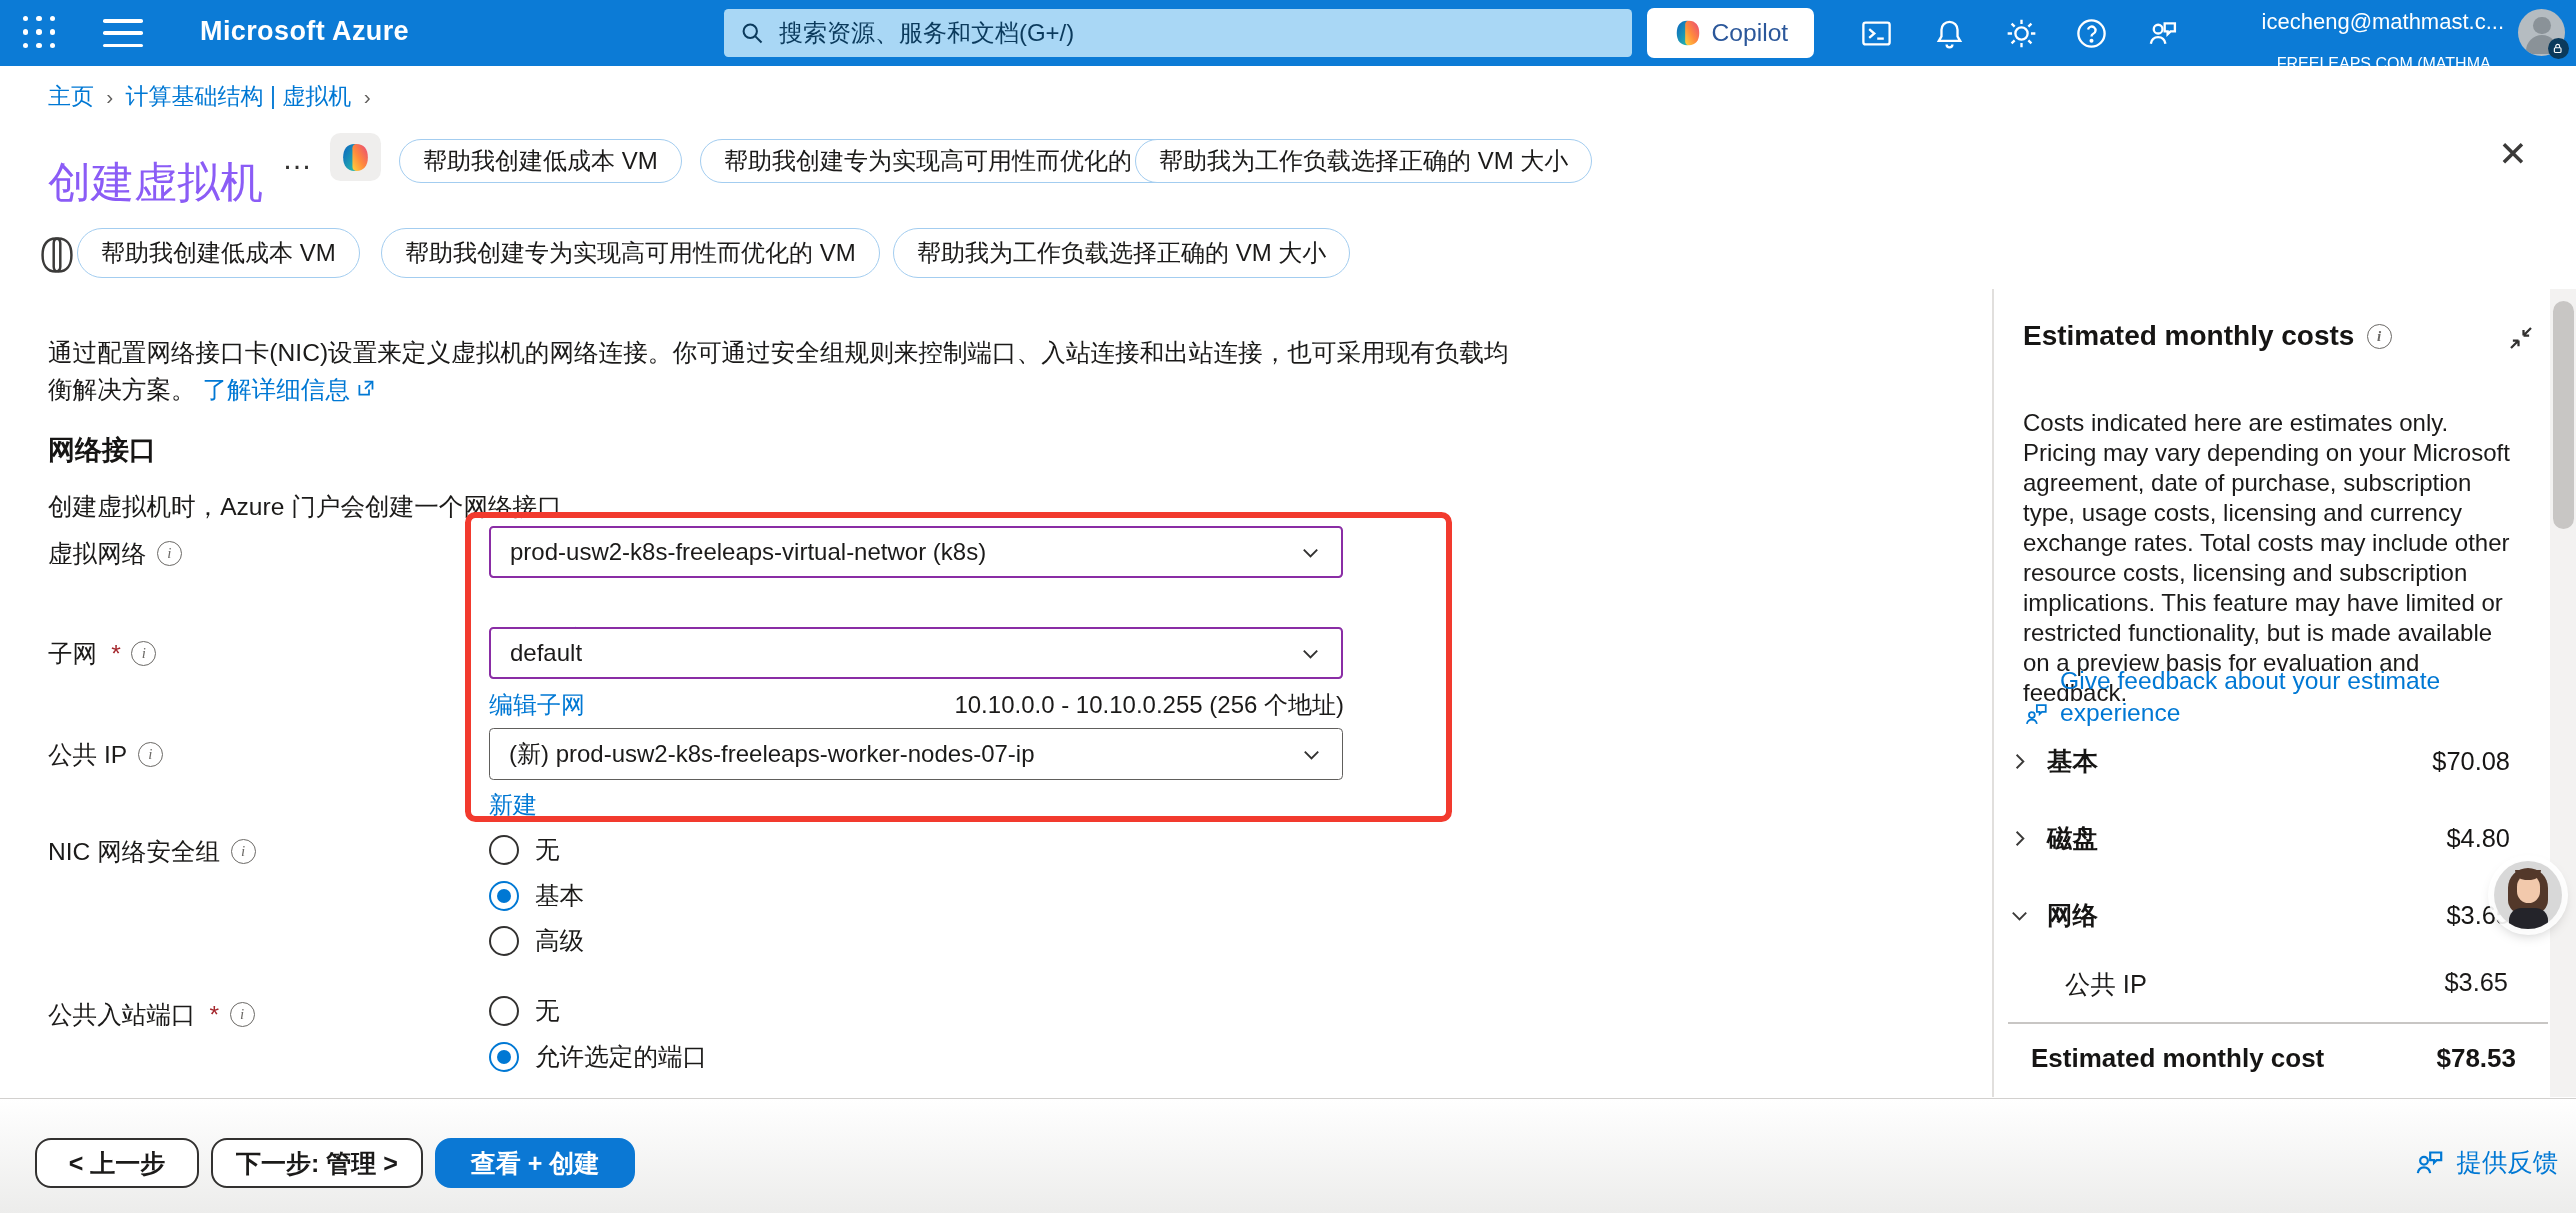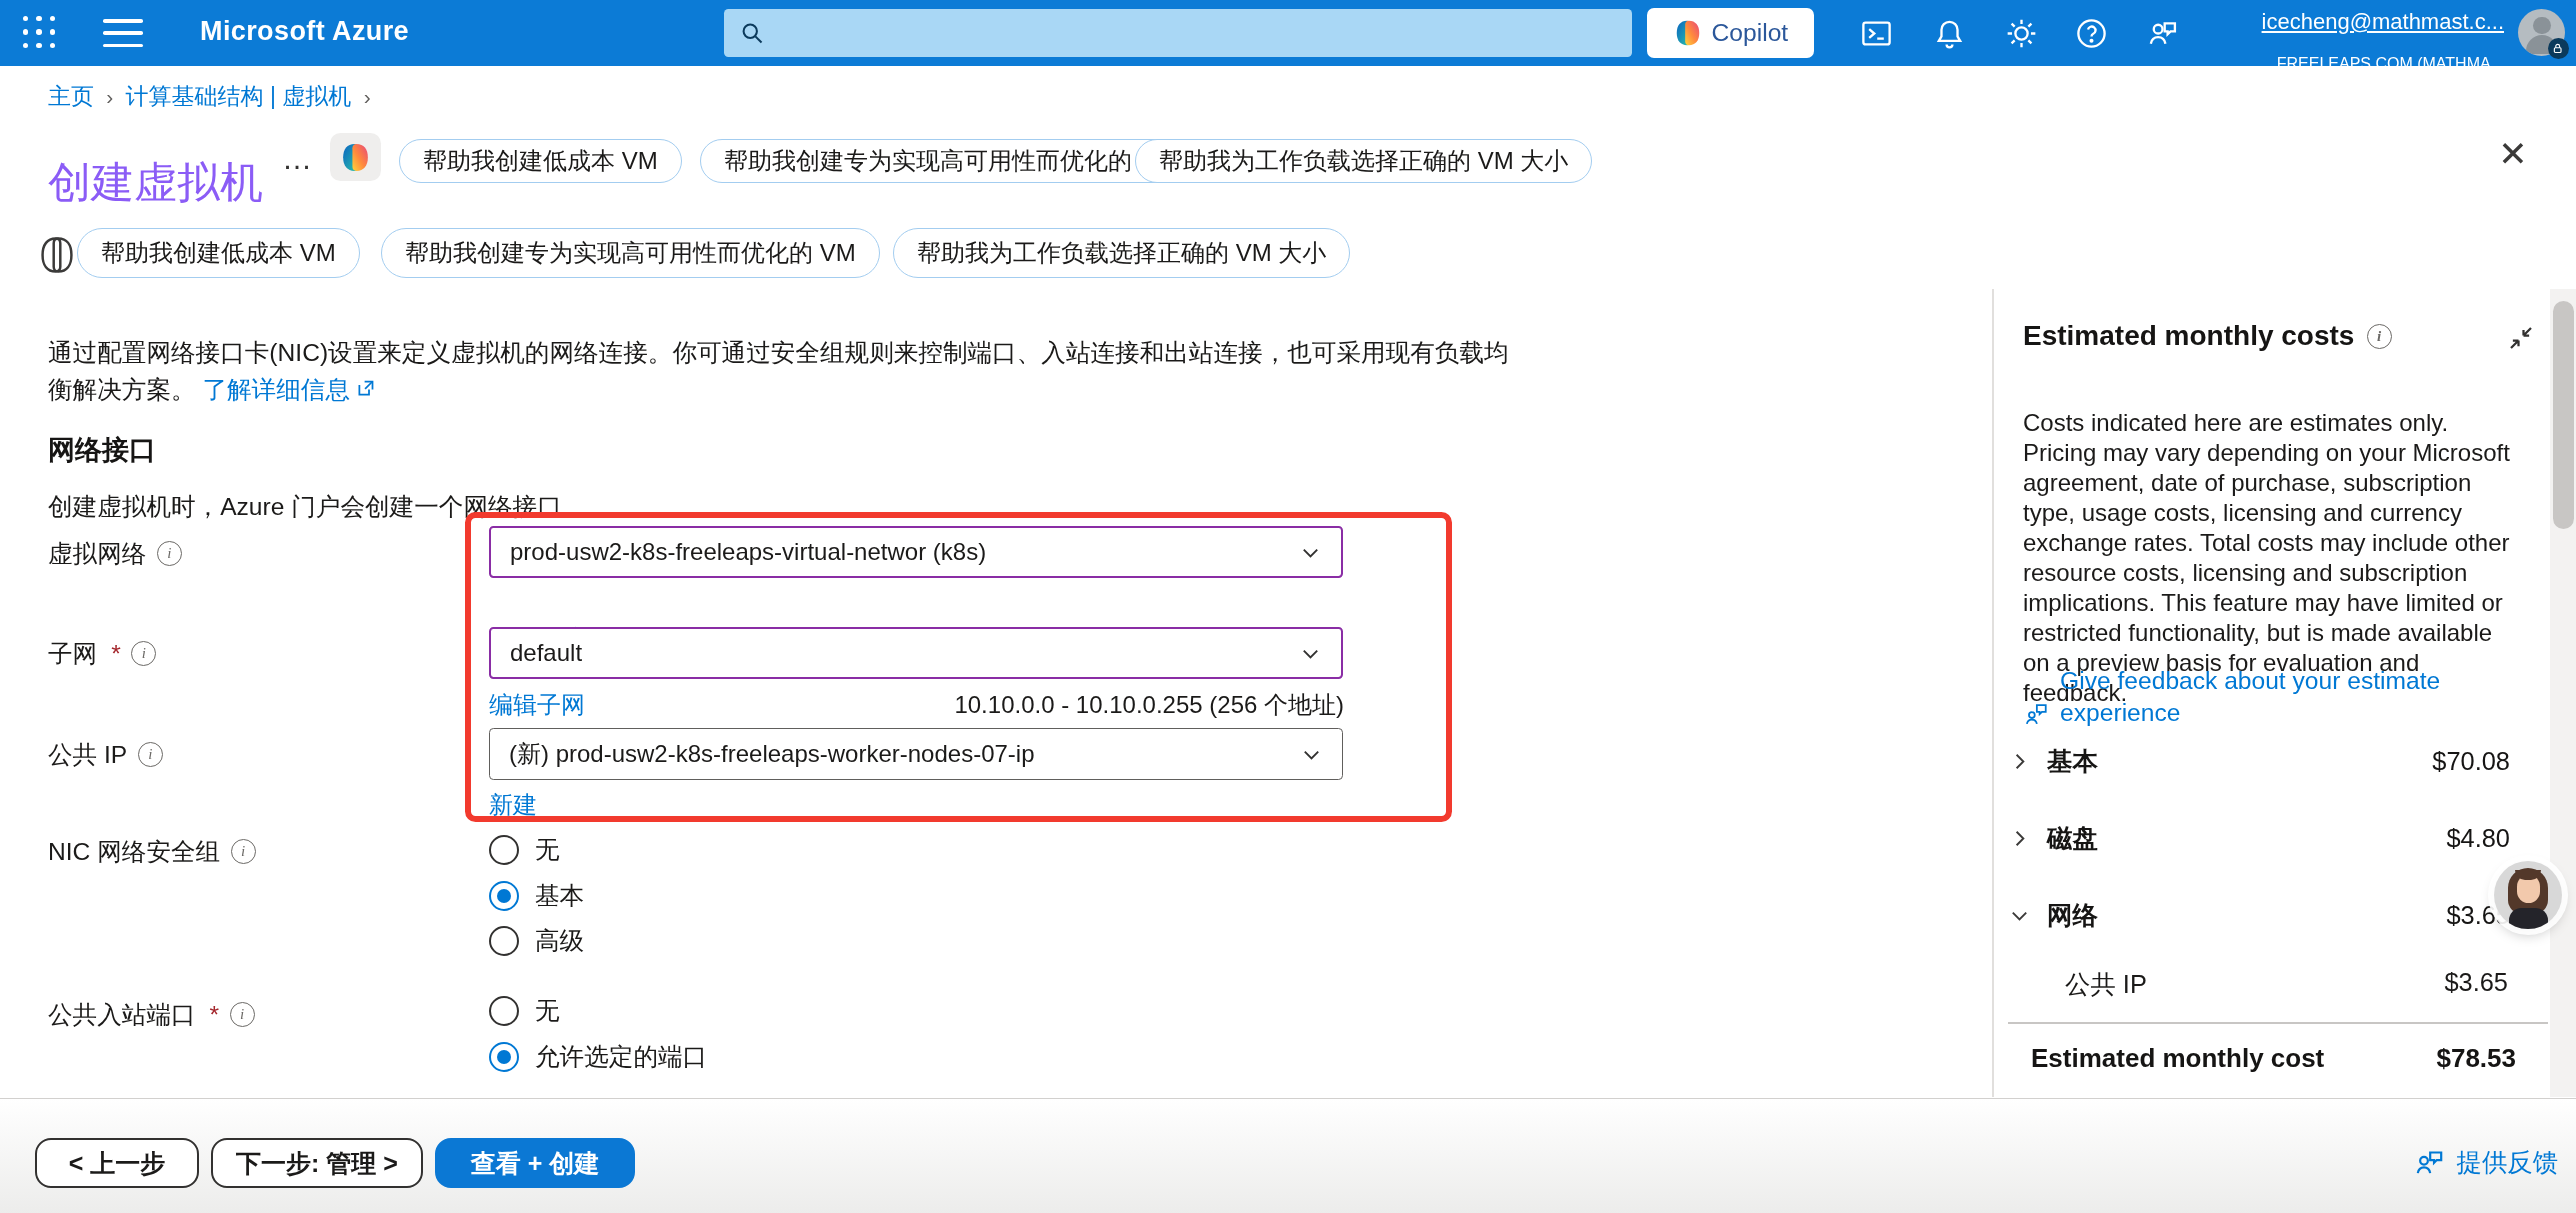--- a/index.html
+++ b/index.html
@@ -19,21 +19,21 @@
              border-radius:4.4px;display:flex;align-items:center;padding:0 16px;box-sizing:border-box;}
   .searchbox svg{flex:0 0 auto;margin-right:12.3px;}
   .searchbox input{flex:1;border:none;outline:none;background:transparent;font-size:24px;
                    color:#0b3a5c;font-family:inherit;}
   .searchbox input::placeholder{color:#0b3a5c;opacity:1;}
   .copilot-btn{position:absolute;left:1647px;top:8px;width:167px;height:50px;background:#ffffff;
                border-radius:7px;display:flex;align-items:center;justify-content:center;gap:8.8px;
                cursor:pointer;border:none;}
   .copilot-btn .lbl{font-size:24.6px;color:#2b579a;font-weight:400;}
   .topicon{position:absolute;top:16px;width:35px;height:35px;cursor:pointer;}
-  .acct{position:absolute;left:2227px;top:8.8px;width:277px;text-align:right;color:#ffffff;line-height:1.2;text-decoration:underline;}
+  .acct{position:absolute;left:2227px;top:8.8px;width:277px;text-align:right;color:#ffffff;line-height:1.2;}
   .acct .email{font-size:22px;}
   .acct .tenant{font-size:16px;margin-top:19px;}
   .acct-avatar{position:absolute;left:2518px;top:8.8px;width:47px;height:47px;border-radius:50%;
                background:#b5bcc1;overflow:visible;cursor:pointer;}
   .acct-avatar .head{position:absolute;left:15px;top:8px;width:17.5px;height:17.5px;border-radius:50%;background:#8a9298;}
   .acct-avatar .shoulders{position:absolute;left:8px;top:26px;width:32px;height:19px;border-radius:16px 16px 0 0;background:#8a9298;}
   .acct-avatar{clip-path:none;}
   .acct-avatar .mask{position:absolute;inset:0;border-radius:50%;overflow:hidden;}
   .lock-badge{position:absolute;right:-3.5px;bottom:-3.5px;width:21px;height:21px;border-radius:50%;
               background:#0b3a5c;display:flex;align-items:center;justify-content:center;}
@@ -149,20 +149,21 @@
         <span></span>
         <span></span>
     </div>
     <div class="brand">Microsoft Azure</div>
 
     <div class="searchbox">
       <svg width="24.6" height="24.6" viewBox="0 0 24 24" fill="none" stroke="#0b3a5c" stroke-width="2">
         <circle cx="10" cy="10" r="6.5"></circle>
           <line x1="15" y1="15" x2="21" y2="21"></line>
       </svg>
+      <input type="text" placeholder="搜索资源、服务和文档(G+/)" style="">
     </div>
 
     <button class="copilot-btn">
       <svg width="30" height="30" viewBox="0 0 32 32">
         <defs>
           <linearGradient id="cg1" x1="0" y1="0" x2="1" y2="1">
             <stop offset="0" stop-color="#0a64c2"></stop>
               <stop offset="1" stop-color="#2bc3a8"></stop>
           </linearGradient>
           <linearGradient id="cg2" x1="1" y1="0" x2="0" y2="1">

